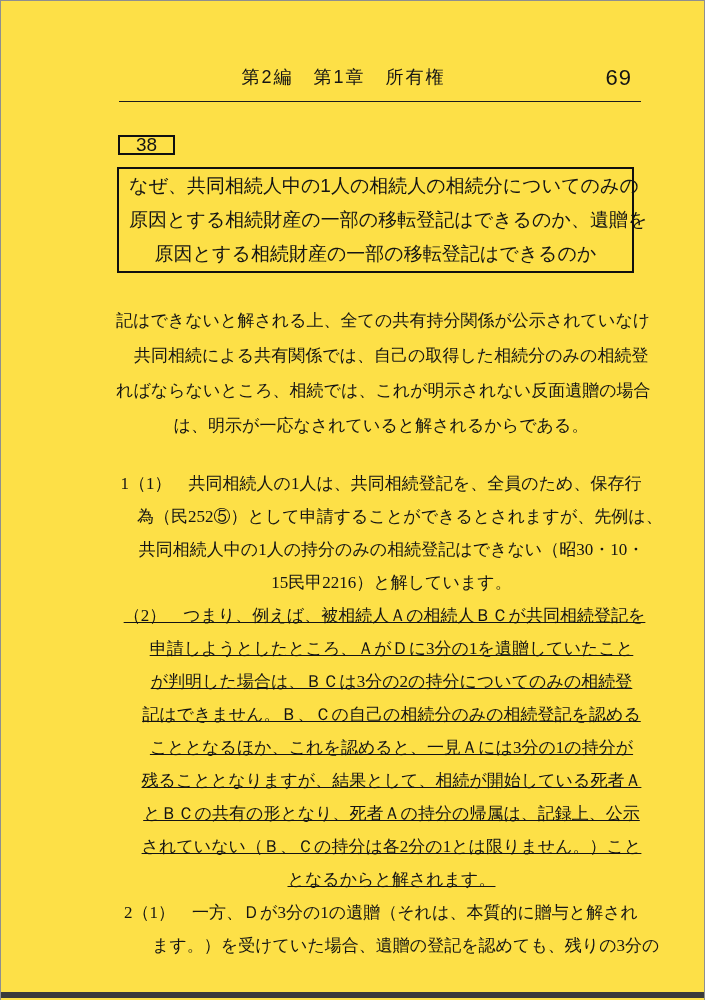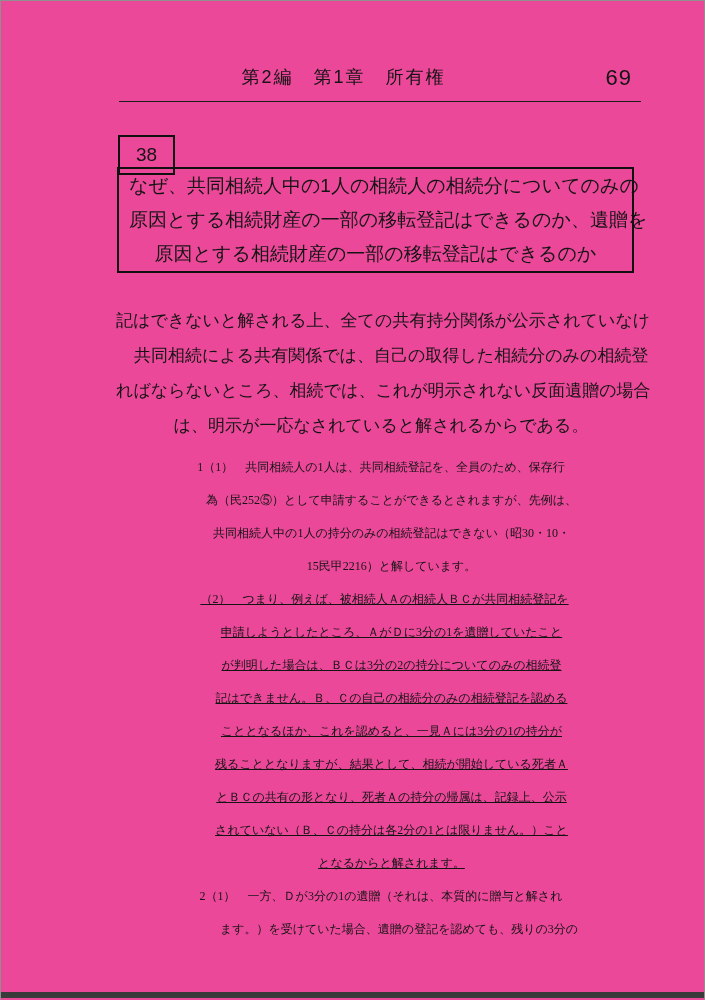--- a/index.html
+++ b/index.html
@@ -1,19 +1,19 @@
 <!DOCTYPE html>
 <html><head>
 <meta charset="utf-8">
 <style>
   html,body{margin:0;padding:0;background:#fff;}
   .page{
     position:relative;
     width:705px;height:1000px;
-    background:#ec4899;
+    background:#fde047;
     box-sizing:border-box;
     border-left:1px solid #8f8f8f;
     border-top:1px solid #8f8f8f;
     border-right:1px solid #8f8f8f;
     color:#141414;
     font-family:"Liberation Serif","DejaVu Serif",serif;
     overflow:hidden;
   }
   .sans{font-family:"Liberation Sans","DejaVu Sans",sans-serif;}
   .header-title{
@@ -23,40 +23,40 @@
   }
   .page-num{
     position:absolute;top:64px;right:72px;
     font-size:22px;letter-spacing:1px;
   }
   .header-rule{
     position:absolute;top:100px;left:118px;width:522px;
     border-top:1.5px solid #1c1c1c;height:0;
   }
   .qnum-box{
-    position:absolute;top:134px;left:117px;width:57px;height:40px;
+    position:absolute;top:134px;left:117px;width:57px;height:20px;
     border:2px solid #101010;box-sizing:border-box;
     display:flex;align-items:center;justify-content:center;
     font-size:19px;
   }
   .qbox{
     position:absolute;top:166px;left:116px;width:517px;height:106px;
     border:2px solid #101010;box-sizing:border-box;
     display:flex;flex-direction:column;justify-content:center;
     padding:2px 10px;font-size:19px;
   }
   .qbox .tline{line-height:34px;white-space:pre;}
   .content{
     position:absolute;left:115px;top:296px;width:530px;
   }
   .tline{white-space:pre;text-align:center;}
   .answer-summary{margin-top:6px;font-size:17px;}
   .answer-summary .tline{line-height:35px;}
   .answer-summary .tline.first{text-indent:18px;}
-  .explanation{margin-top:8px;font-size:12px;}
+  .explanation{margin-top:24px;font-size:17px;}
   .expl-item .tline{line-height:33px;padding-left:21px;}
   .expl-item .tline.first{padding-left:0;}
   .expl-item.item-2 .tline{padding-left:21px;text-decoration:underline;}
   .expl-item.item-2 .tline.first{padding-left:7px;}
   .expl-item.item-2-1 .tline{padding-left:36px;}
   .expl-item.item-2-1 .tline.first{padding-left:0;}
   .bottom-bar{
     position:absolute;left:0;bottom:2px;width:100%;height:6px;
     background:#3a3a3a;
   }

